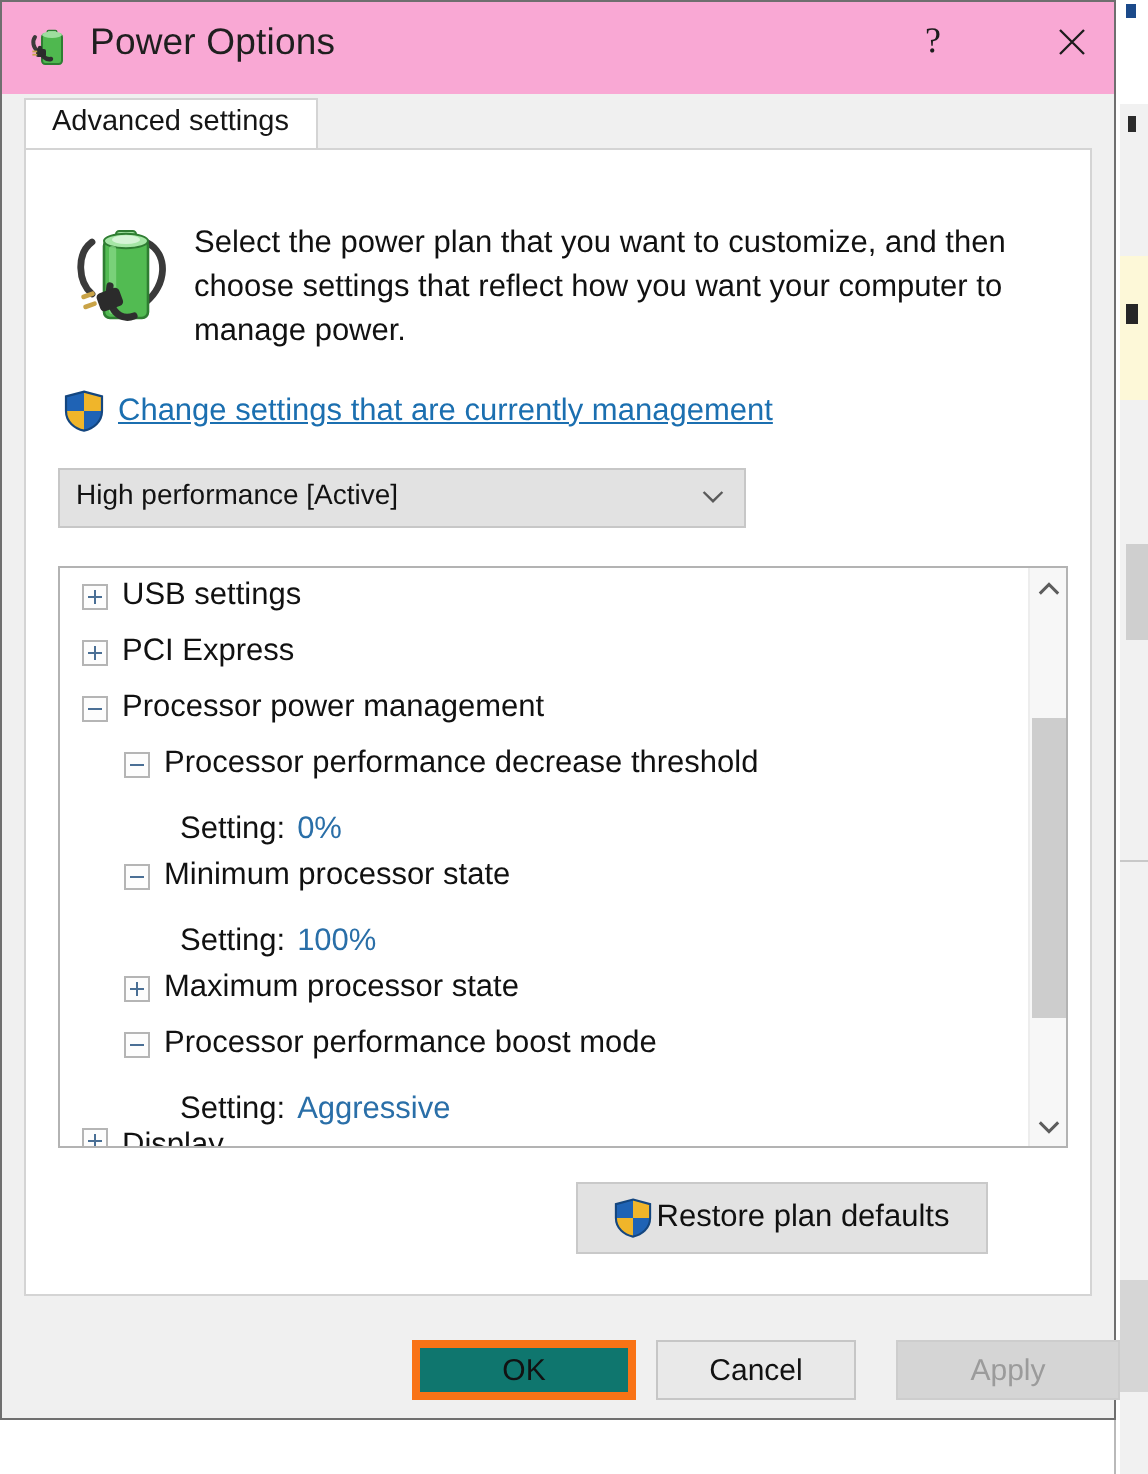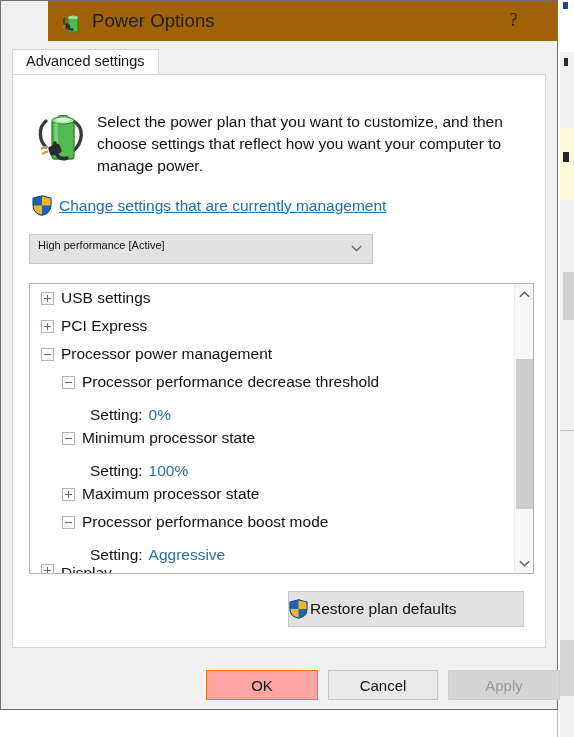--- a/index.html
+++ b/index.html
@@ -40,24 +40,23 @@
     width: 558px;
     height: 710px;
     background: #f0f0f0;
     border: 1px solid #6f6f6f;
     box-sizing: border-box;
   }
 
   
   #title-bar {
     position: relative;
-    height: 40px;
-    background: #a16207;
-    box-sizing: border-box;
-    margin-left: 47px;
+    height: 46px;
+    background: #f9a8d4;
+    box-sizing: border-box;
   }
   #app-icon {
     position: absolute;
     left: 13px; top: 11px;
     width: 24px; height: 24px;
   }
   #title-text {
     position: absolute;
     left: 44px; top: 9px;
     font-size: 18.5px;
@@ -160,21 +159,21 @@
     width: 344px;
     height: 30px;
     background: #e2e2e2;
     border: 1px solid #c7c7c7;
     box-sizing: border-box;
     cursor: default;
   }
   #plan-select-value {
     position: absolute;
     left: 8px; top: 4px;
-    font-size: 11px;
+    font-size: 14px;
     color: #121212;
     white-space: nowrap;
   }
   #plan-select-arrow {
     position: absolute;
     right: 10px; top: 10px;
     width: 11px; height: 7px;
   }
 
   
@@ -268,27 +267,28 @@
     width: 17px;
     height: 150px;
     background: #cdcdcd;
     cursor: default;
   }
 
   
   #restore-defaults-button {
     position: absolute;
     left: 287px; top: 590px;
-    width: 236px;
+    width: 206px;
     height: 36px;
     background: #e2e2e2;
     border: 1px solid #c9c9c9;
     box-sizing: border-box;
     display: flex;
     align-items: center;
+    justify-content: center;
     gap: 2px;
     font-size: 15.5px;
     color: #101010;
     cursor: default;
   }
   #restore-shield-icon { width: 19px; height: 20px; display:block; }
 
   
   .dlg-button {
     position: absolute;
@@ -296,27 +296,27 @@
     display: flex;
     align-items: center;
     justify-content: center;
     font-size: 15px;
     box-sizing: border-box;
     cursor: default;
   }
   #ok-button {
     left: 205px; top: 669px;
     width: 112px;
-    background: #fca5a5;
-    border: 1px solid #f97316;
+    background: #0f766e;
+    border: 4px solid #f97316;
     color: #121212;
   }
   #cancel-button {
     left: 327px; top: 669px;
-    width: 110px;
+    width: 100px;
     background: #e9e9e9;
     border: 1px solid #c6c6c6;
     color: #121212;
   }
   #apply-button {
     left: 447px; top: 669px;
     width: 112px;
     background: #d5d5d5;
     border: 1px solid #cdcdcd;
     color: #9b9b9b;

